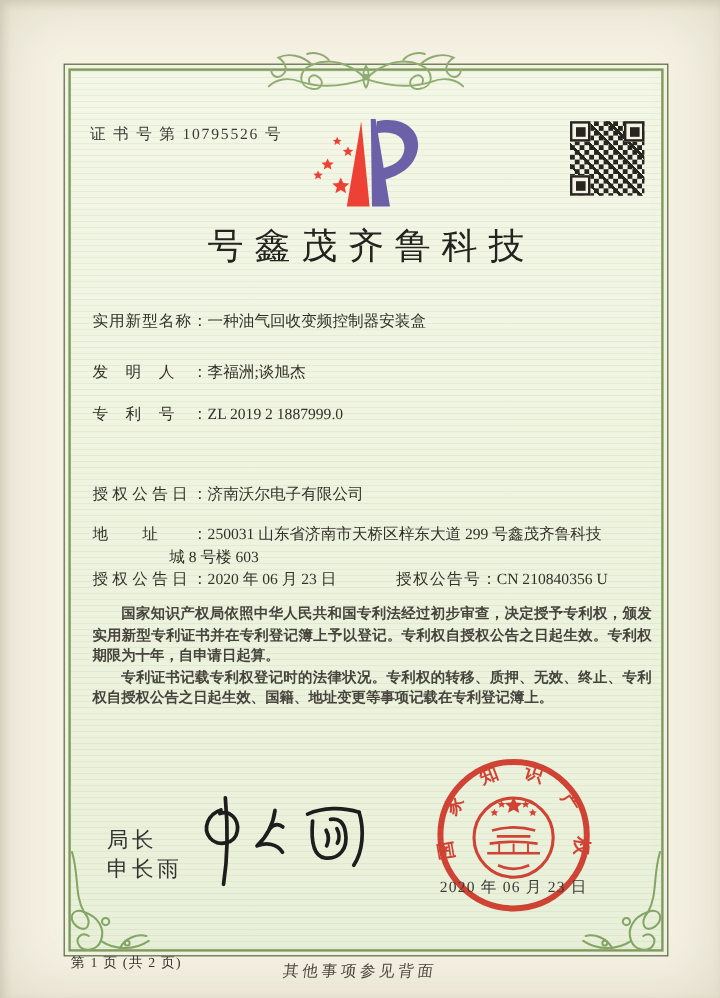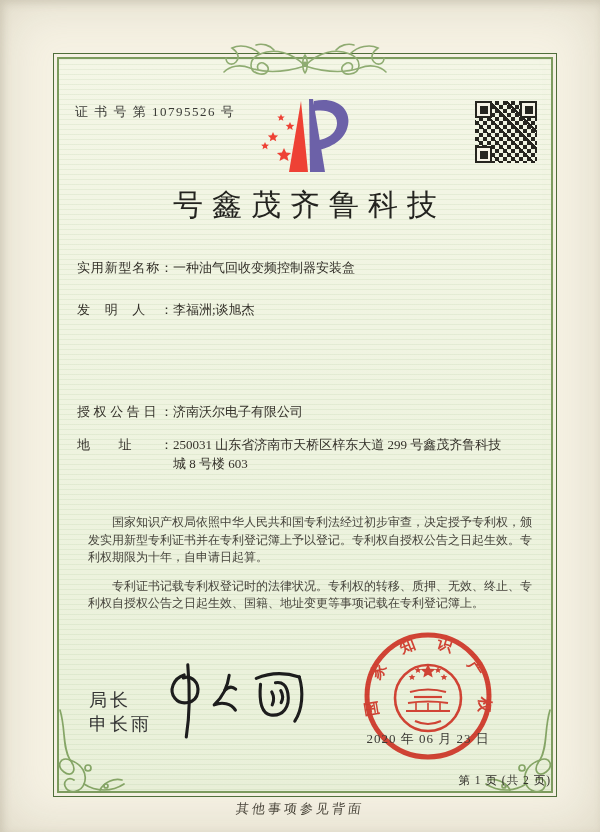--- a/index.html
+++ b/index.html
@@ -13,31 +13,31 @@
       repeating-linear-gradient(180deg, rgba(140,180,120,.13) 0 1px, rgba(140,180,120,0) 1px 5px),
       linear-gradient(180deg,#f4f6e6 0%,#eef3df 55%,#e9f0d9 100%);}
   .orn{position:absolute;pointer-events:none;}
   
   .certno{position:absolute;left:16px;top:44px;font-size:13px;letter-spacing:1.5px;color:#3a3a36;}
   .title{position:absolute;left:0;top:126px;width:100%;text-align:center;
     font-size:30px;letter-spacing:9px;padding-left:9px;box-sizing:border-box;color:#23231f;font-weight:500;}
   .row{position:absolute;left:18px;width:462px;font-size:13px;color:#333029;line-height:19px;}
   .lbl{display:inline-block;width:96px;text-align:justify;text-align-last:justify;vertical-align:top;}
   .val{display:inline-block;vertical-align:top;max-width:360px;}
-  .addr2{margin-left:96px;}
+  .addr2{margin-left:64px;}
   .grant-no{position:absolute;left:253px;top:0;}
   .legal{position:absolute;left:18px;top:444px;width:466px;font-size:12px;line-height:17.5px;
     color:#46443c;text-align:justify;}
-  .legal p{margin:11px;text-indent:2em;}
+  .legal p{margin:0;text-indent:2em;font-weight:bold;}
   .director{position:absolute;left:30px;top:629px;font-size:18px;letter-spacing:3px;color:#333;line-height:24px;}
   .sig{position:absolute;left:96px;top:598px;}
   .seal-svg{position:absolute;left:299px;top:567px;mix-blend-mode:multiply;opacity:.92;}
   .seal-date{position:absolute;left:289px;top:671px;width:160px;text-align:center;
     font-size:13px;letter-spacing:1px;color:#3b3a35;z-index:5;}
-  .pageno{position:absolute;left:0;top:714px;width:100%;text-align:right;
+  .pageno{position:absolute;left:0;top:736px;width:100%;text-align:left;
     font-size:11.5px;letter-spacing:1px;color:#33312c;}
   .backnote{position:absolute;left:0;top:800px;width:100%;text-align:center;font-size:13px;
     letter-spacing:3px;color:#48443a;}
   .backnote span{display:inline-block;transform:skewX(-7deg);}
   
   .logo{position:absolute;left:200px;top:40px;}
   .qr{position:absolute;left:414px;top:40px;width:66px;height:66px;}
   .qr .pat{position:absolute;inset:2px;
     background-image:
       conic-gradient(#26251f 25%, transparent 0 50%, #26251f 0 75%, transparent 0),
@@ -117,26 +117,33 @@
   </div>
 
   <div class="title">号鑫茂齐鲁科技</div>
 
   <div class="row" style="top:199px">
     <span class="lbl">实用新型名称：</span><span class="val">一种油气回收变频控制器安装盒</span>
   </div>
   <div class="row" style="top:241px">
     <span class="lbl">发明人：</span><span class="val">李福洲;谈旭杰</span>
   </div>
+  <div class="row" style="top:276px">
+    <span class="lbl">专利号：</span><span class="val">ZL 2019 2 1887999.0</span>
+  </div>
   <div class="row" style="top:343px">
     <span class="lbl">授权公告日：</span><span class="val">济南沃尔电子有限公司</span>
   </div>
   <div class="row" style="top:376px">
     <span class="lbl">地址：</span><span class="val">250031 山东省济南市天桥区梓东大道 299 号鑫茂齐鲁科技</span>
     <div class="addr2">城 8 号楼 603</div>
+  </div>
+  <div class="row" style="top:414px">
+    <span class="lbl">授权公告日：</span><span class="val">2020 年 06 月 23 日</span>
+    <span class="grant-no"><span class="lbl" style="width:84px">授权公告号：</span><span class="val">CN 210840356 U</span></span>
   </div>
 
   <div class="legal">
     <p>国家知识产权局依照中华人民共和国专利法经过初步审查，决定授予专利权，颁发实用新型专利证书并在专利登记簿上予以登记。专利权自授权公告之日起生效。专利权期限为十年，自申请日起算。</p>
     <p>专利证书记载专利权登记时的法律状况。专利权的转移、质押、无效、终止、专利权自授权公告之日起生效、国籍、地址变更等事项记载在专利登记簿上。</p>
   </div>
 
   <div class="director">
     <div>局长</div>
     <div>申长雨</div>

